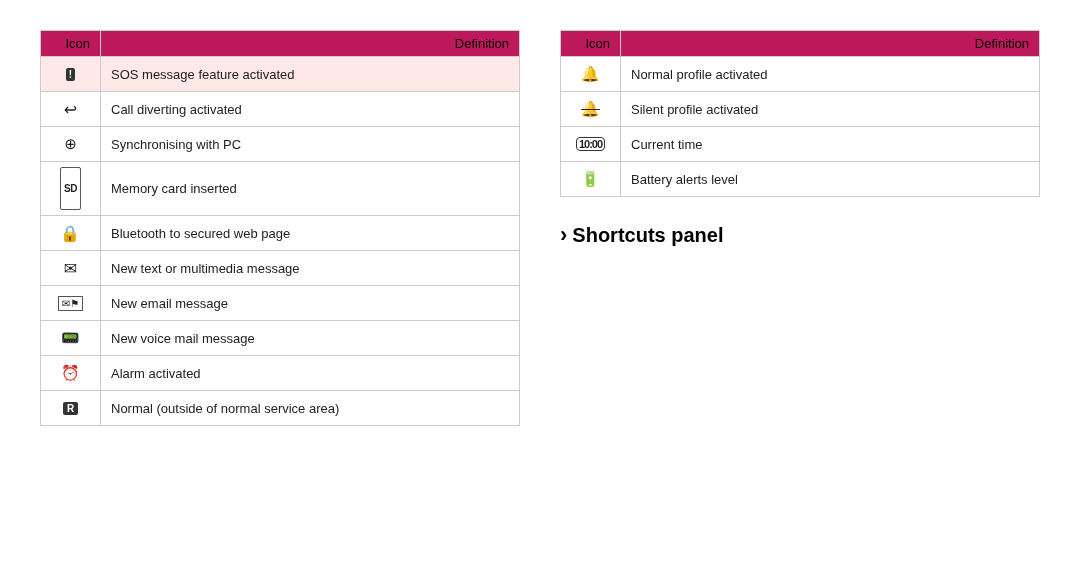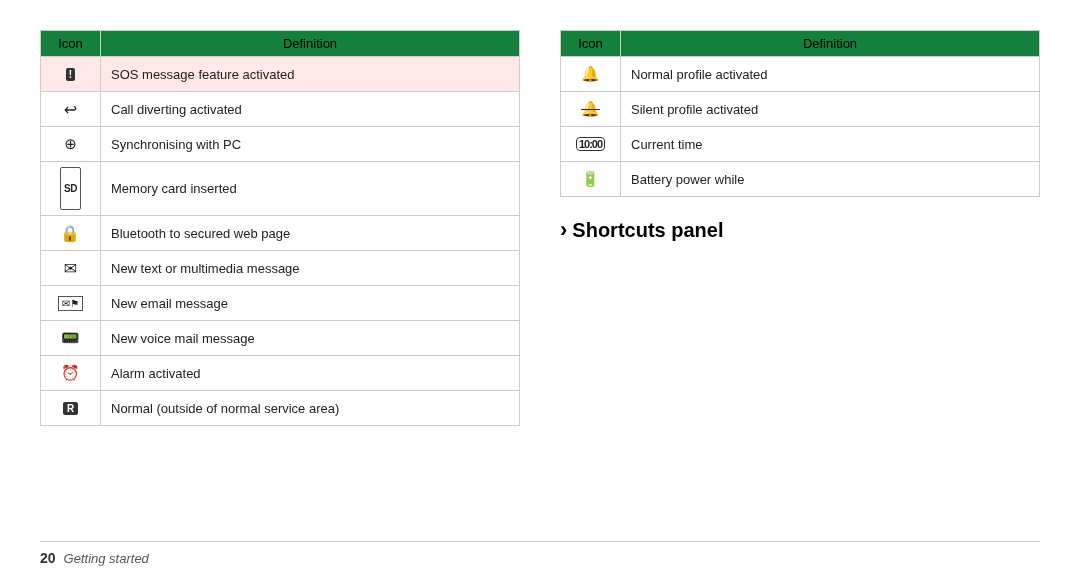--- a/index.html
+++ b/index.html
@@ -31,24 +31,24 @@
       display: flex;
       flex-direction: column;
       gap: 20px;
     }
     table {
       width: 100%;
       border-collapse: collapse;
       font-size: 13px;
     }
     table th {
-      background: #15803d;
+      background: #be185d;
       border: 1px solid #cccccc;
       padding: 5px 10px;
-      text-align: center;
+      text-align: right;
       font-weight: normal;
       font-size: 13px;
     }
     table td {
       border: 1px solid #cccccc;
       padding: 5px 10px;
       vertical-align: middle;
       font-size: 13px;
       color: #222;
     }
@@ -57,20 +57,21 @@
       width: 60px;
     }
     .icon-cell {
       font-size: 16px;
       display: flex;
       align-items: center;
       justify-content: center;
       min-height: 24px;
     }
     .shortcuts-section {
+      margin-top: 5px;
     }
     .shortcuts-title {
       font-size: 20px;
       font-weight: bold;
       margin-bottom: 10px;
       display: flex;
       align-items: center;
       gap: 5px;
     }
     .shortcuts-title::before {
@@ -273,31 +274,27 @@
                 </div>
     </td>
     <td>Current time</td>
   </tr>
             <tr>
     <td>
       <div class="icon-cell">
                   <span style="font-size:15px;">🔋</span>
                 </div>
     </td>
-    <td>Battery power while</td>
+    <td>Battery alerts level</td>
   </tr>
           </tbody>
       </table>
 
       <div class="shortcuts-section">
         <div class="shortcuts-title">
           <span>Shortcuts panel</span>
         </div>
       </div>
 
     </div>
   </div>
 
-  <div class="footer">
-    <span class="footer-num">20</span>
-    <span class="footer-text">Getting started</span>
-  </div>
 </div>
 
 </body></html>

